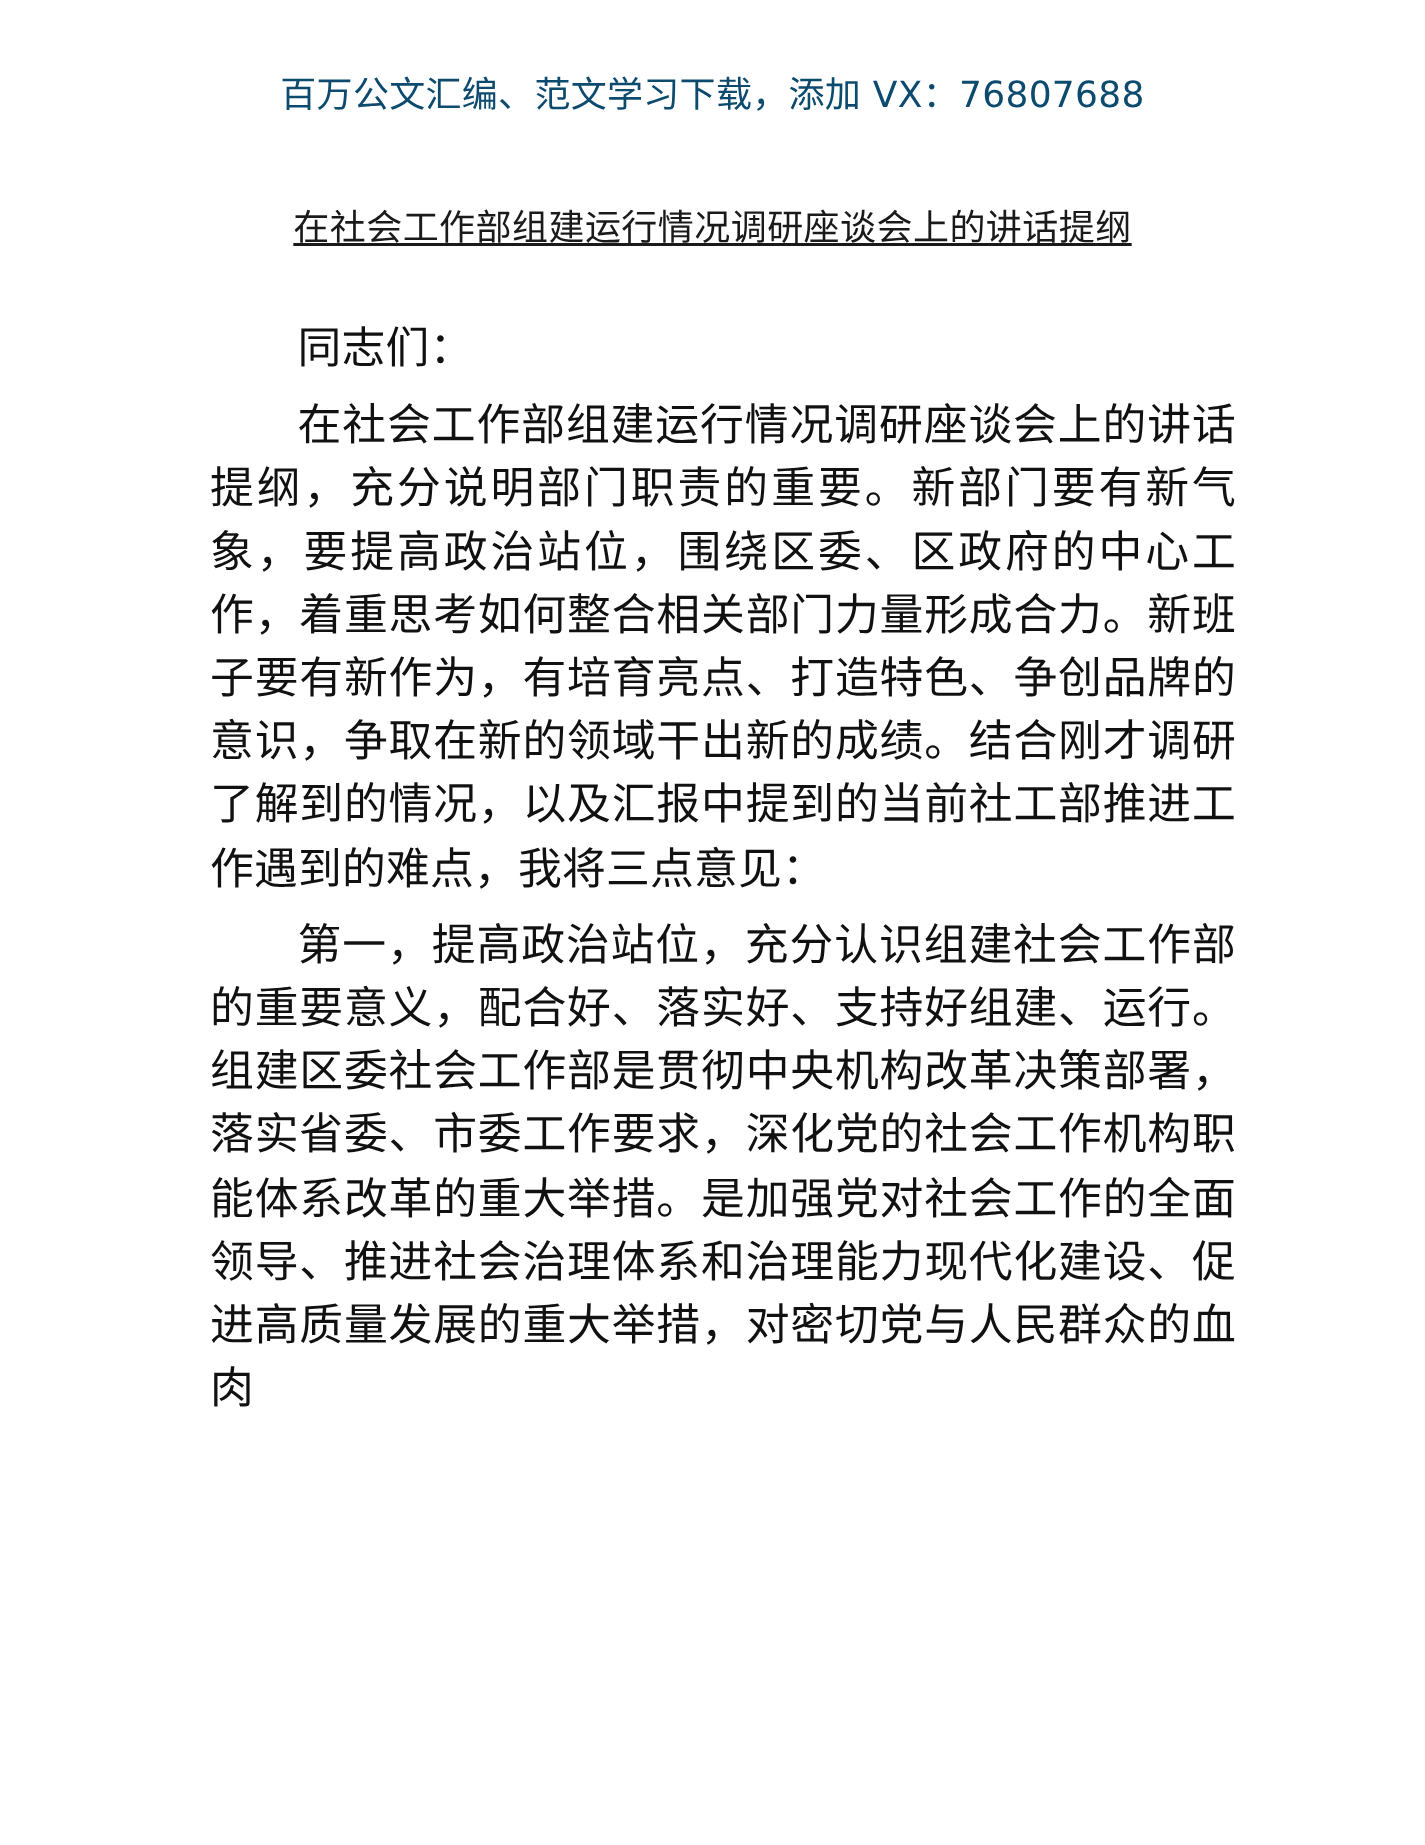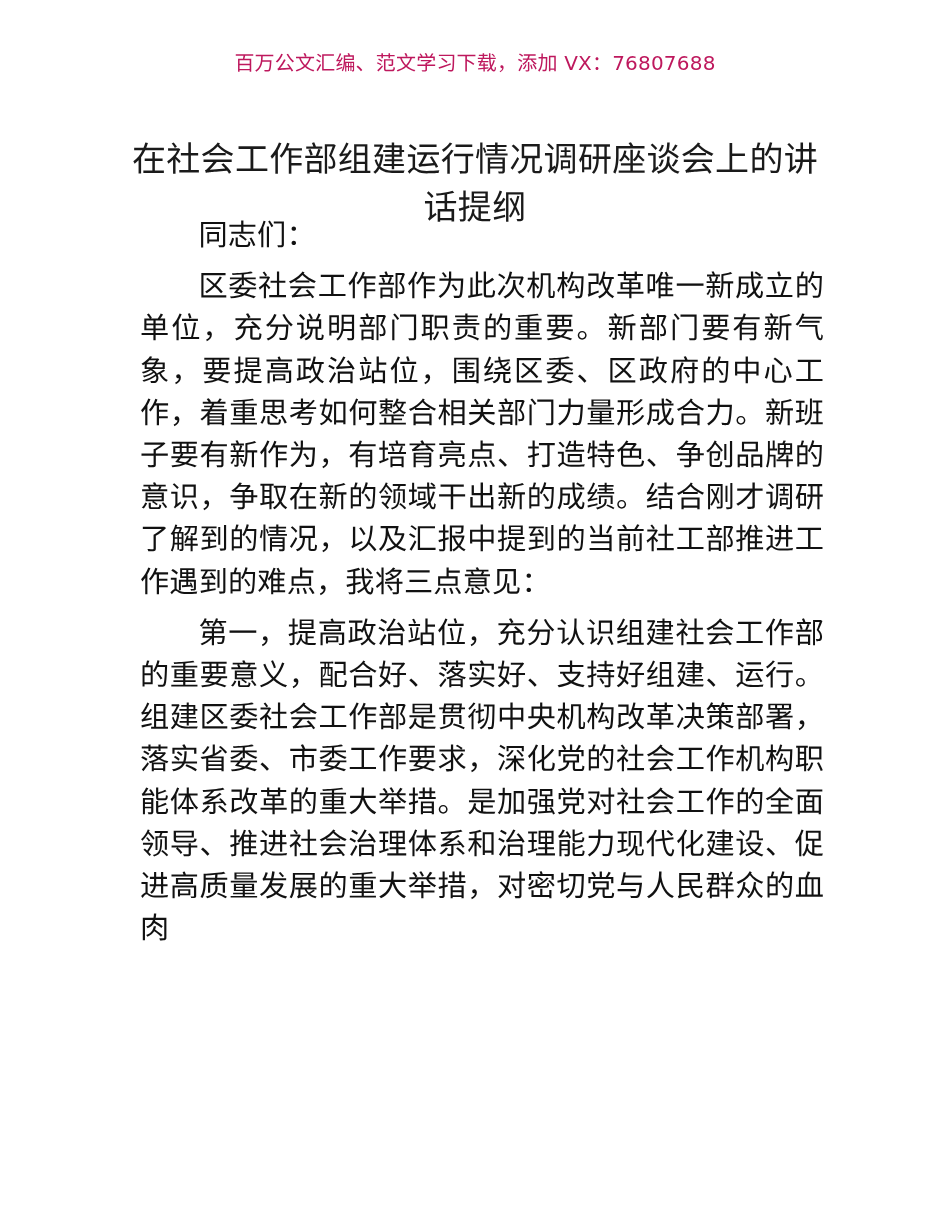--- a/index.html
+++ b/index.html
@@ -24,40 +24,41 @@
     box-sizing: border-box;
   }
 
   
   .promo-header {
     position: absolute;
     top: 48px;
     left: 0;
     width: 950px;
     text-align: center;
-    color: #be185d;
-    font-size: 20px;
+    color: #0c4a6e;
+    font-size: 24px;
     line-height: 30px;
     letter-spacing: 0.2px;
     white-space: nowrap;
     font-weight: 400;
   }
 
   
   .doc-title {
     position: absolute;
     top: 112px;
     left: 128px;
     width: 694px;
     text-align: center;
-    font-size: 34px;
+    font-size: 24px;
     line-height: 48px;
     color: #1a1a1a;
     font-weight: 400;
     letter-spacing: 0.3px;
+    text-decoration: underline;
   }
 
   
   .doc-body {
     position: absolute;
     top: 214px;
     left: 140px;
     width: 684px;
   }
 
@@ -68,39 +69,40 @@
     text-align: justify;
     text-justify: inter-ideograph;
     text-align-last: left;
     margin: 0 0 9px 0;
     letter-spacing: 0.15px;
     word-break: break-all;
   }
 
   .para.indent {
     text-indent: 2em;
+    font-family: Liberation Mono, monospace;
   }
 
   .para:last-child {
     margin-bottom: 0;
   }
 </style>
 </head>
 <body>
 
 <div class="page">
 
   <div class="promo-header">百万公文汇编、范文学习下载，添加 VX：76807688</div>
 
   <h1 class="doc-title">在社会工作部组建运行情况调研座谈会上的讲话提纲</h1>
 
   <div class="doc-body">
 
     <p class="para indent">同志们：</p>
 
 
-    <p class="para indent">区委社会工作部作为此次机构改革唯一新成立的单位，充分说明部门职责的重要。新部门要有新气象，要提高政治站位，围绕区委、区政府的中心工作，着重思考如何整合相关部门力量形成合力。新班子要有新作为，有培育亮点、打造特色、争创品牌的意识，争取在新的领域干出新的成绩。结合刚才调研了解到的情况，以及汇报中提到的当前社工部推进工作遇到的难点，我将三点意见：</p>
+    <p class="para indent">在社会工作部组建运行情况调研座谈会上的讲话提纲，充分说明部门职责的重要。新部门要有新气象，要提高政治站位，围绕区委、区政府的中心工作，着重思考如何整合相关部门力量形成合力。新班子要有新作为，有培育亮点、打造特色、争创品牌的意识，争取在新的领域干出新的成绩。结合刚才调研了解到的情况，以及汇报中提到的当前社工部推进工作遇到的难点，我将三点意见：</p>
 
     <p class="para indent">第一，提高政治站位，充分认识组建社会工作部的重要意义，配合好、落实好、支持好组建、运行。组建区委社会工作部是贯彻中央机构改革决策部署，落实省委、市委工作要求，深化党的社会工作机构职能体系改革的重大举措。是加强党对社会工作的全面领导、推进社会治理体系和治理能力现代化建设、促进高质量发展的重大举措，对密切党与人民群众的血肉</p>
 
   </div>
 
 </div>
 
 </body></html>

